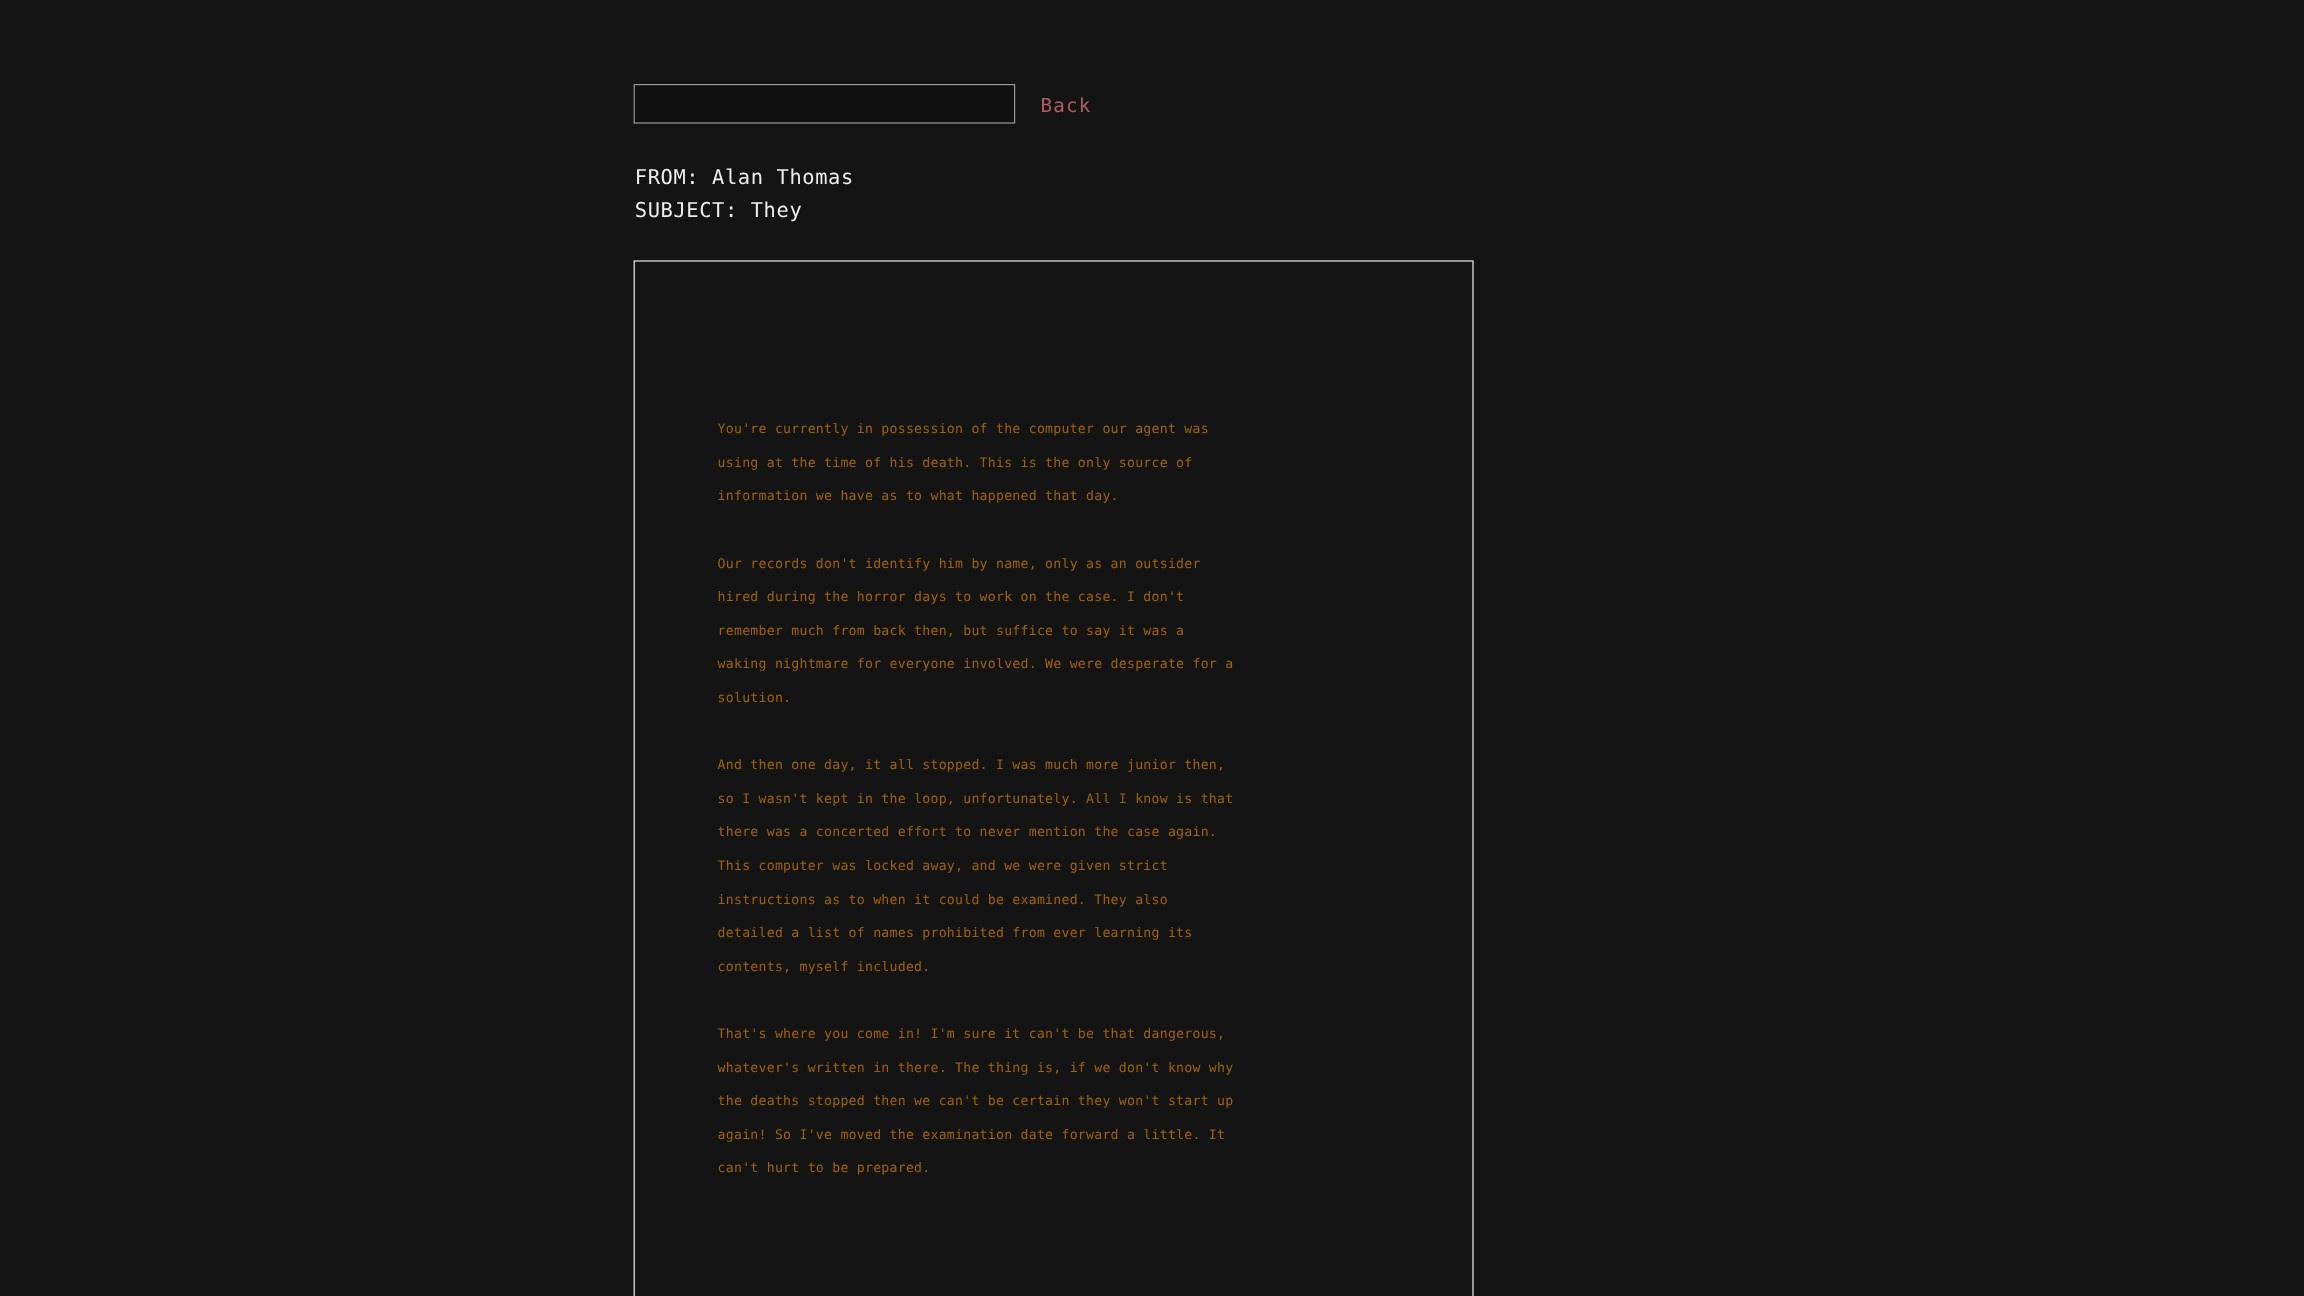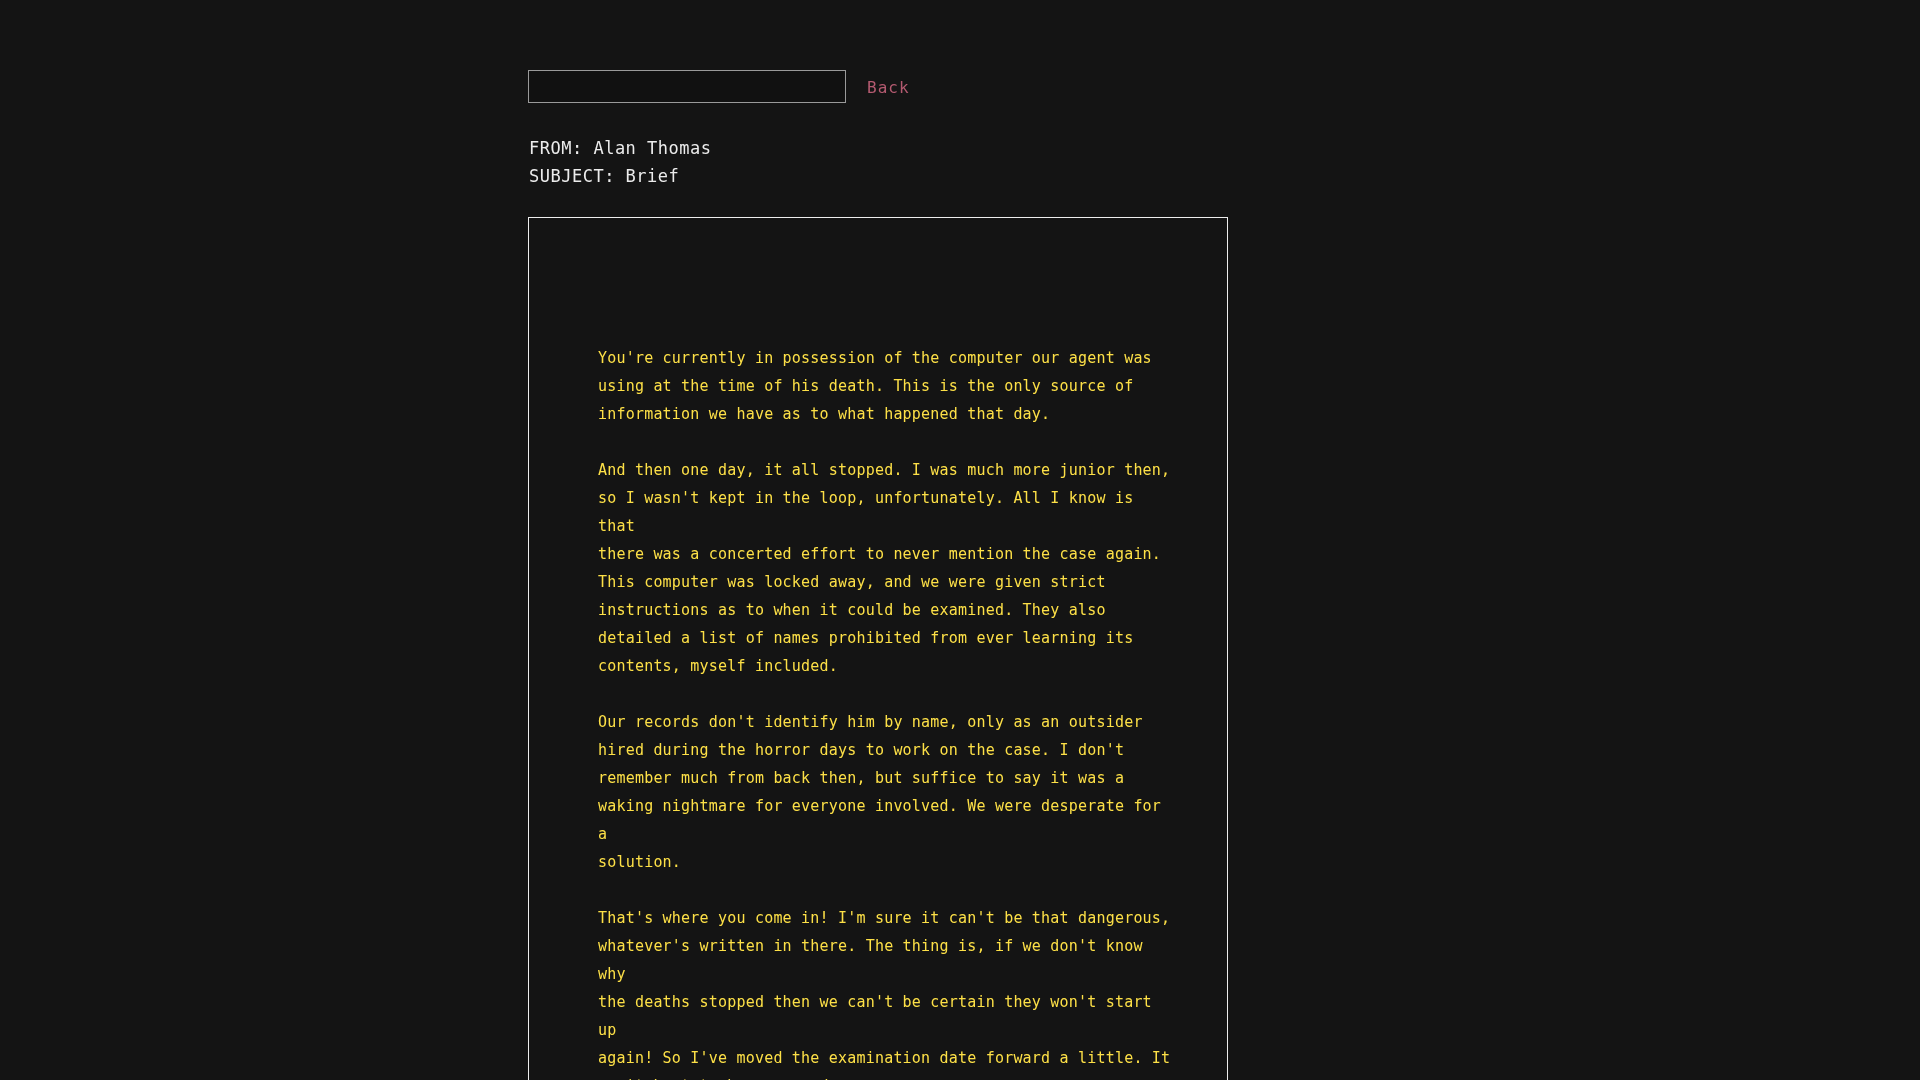--- a/index.html
+++ b/index.html
@@ -49,56 +49,56 @@
     position: absolute;
     left: 528px; top: 217px;
     width: 579px;
     height: 1200px;               
     border: 1px solid #ededed;
     padding: 126px 50px 60px 69px;
     background: #141414;
   }
   .letter p {
     margin: 0 0 28px 0;
-    color: #fde047;
-    font-size: 15px;
+    color: #a16207;
+    font-size: 11px;
     line-height: 28px;
     letter-spacing: 0.2px;
     white-space: pre-line;
   }
 </style>
 </head>
 <body>
 
 <div class="screen">
 
   <input class="nav-input" type="text" value="" style="">
 
   <a class="back-link">Back</a>
 
   <div class="meta-line meta-from">FROM: Alan Thomas</div>
 
-  <div class="meta-line meta-subject">SUBJECT: Brief</div>
+  <div class="meta-line meta-subject">SUBJECT: They</div>
 
   <div class="letter">
     <p>You're currently in possession of the computer our agent was
 using at the time of his death. This is the only source of
 information we have as to what happened that day.</p>
+    <p>Our records don't identify him by name, only as an outsider
+hired during the horror days to work on the case. I don't
+remember much from back then, but suffice to say it was a
+waking nightmare for everyone involved. We were desperate for a
+solution.</p>
     <p>And then one day, it all stopped. I was much more junior then,
 so I wasn't kept in the loop, unfortunately. All I know is that
 there was a concerted effort to never mention the case again.
 This computer was locked away, and we were given strict
 instructions as to when it could be examined. They also
 detailed a list of names prohibited from ever learning its
 contents, myself included.</p>
-    <p>Our records don't identify him by name, only as an outsider
-hired during the horror days to work on the case. I don't
-remember much from back then, but suffice to say it was a
-waking nightmare for everyone involved. We were desperate for a
-solution.</p>
     <p>That's where you come in! I'm sure it can't be that dangerous,
 whatever's written in there. The thing is, if we don't know why
 the deaths stopped then we can't be certain they won't start up
 again! So I've moved the examination date forward a little. It
 can't hurt to be prepared.</p>
 
   </div>
 
 </div>
 

